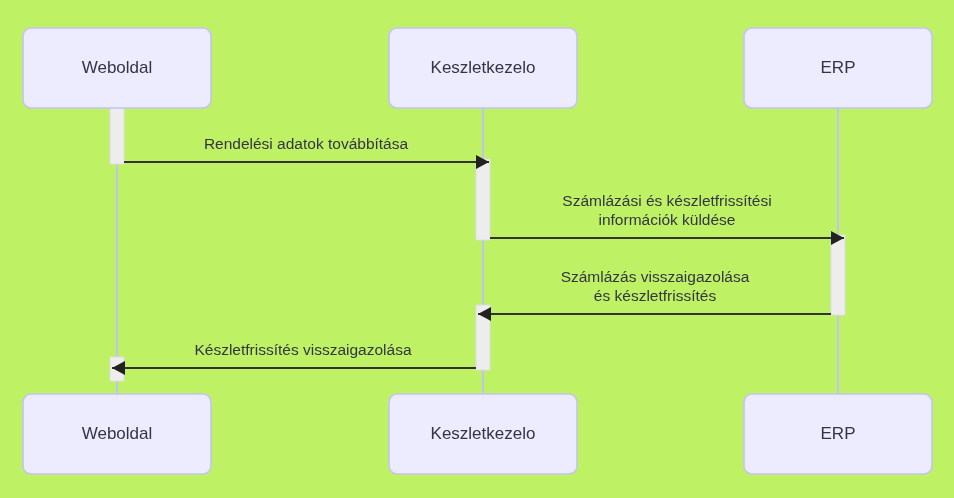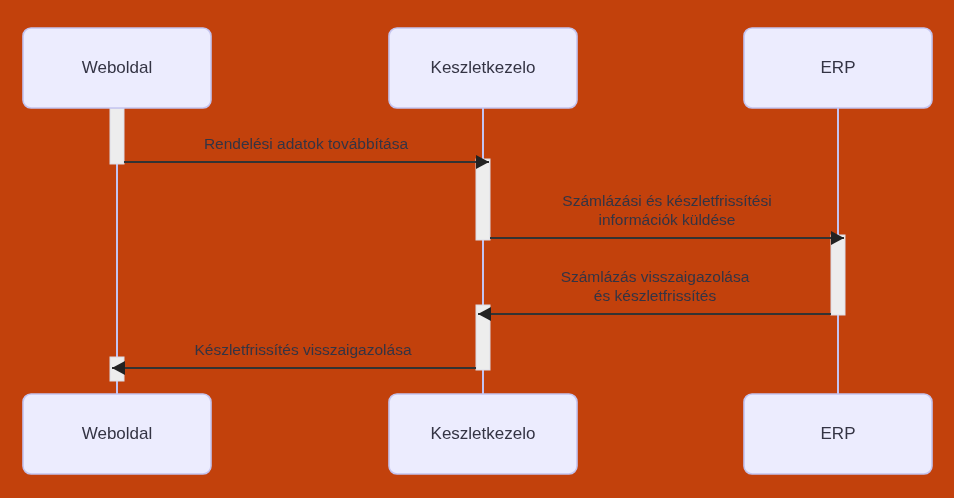--- a/index.html
+++ b/index.html
@@ -11,21 +11,21 @@
   body {
     width: 954px;
     height: 498px;
     font-family: "Liberation Sans", sans-serif;
     overflow: hidden;
   }
   #diagram-root {
     position: relative;
     width: 954px;
     height: 498px;
-    background: #c2410c;
+    background: #bef264;
   }
   svg.diagram-svg {
     position: absolute;
     top: 0;
     left: 0;
     width: 954px;
     height: 498px;
     display: block;
   }
   .participant-box-rect {

